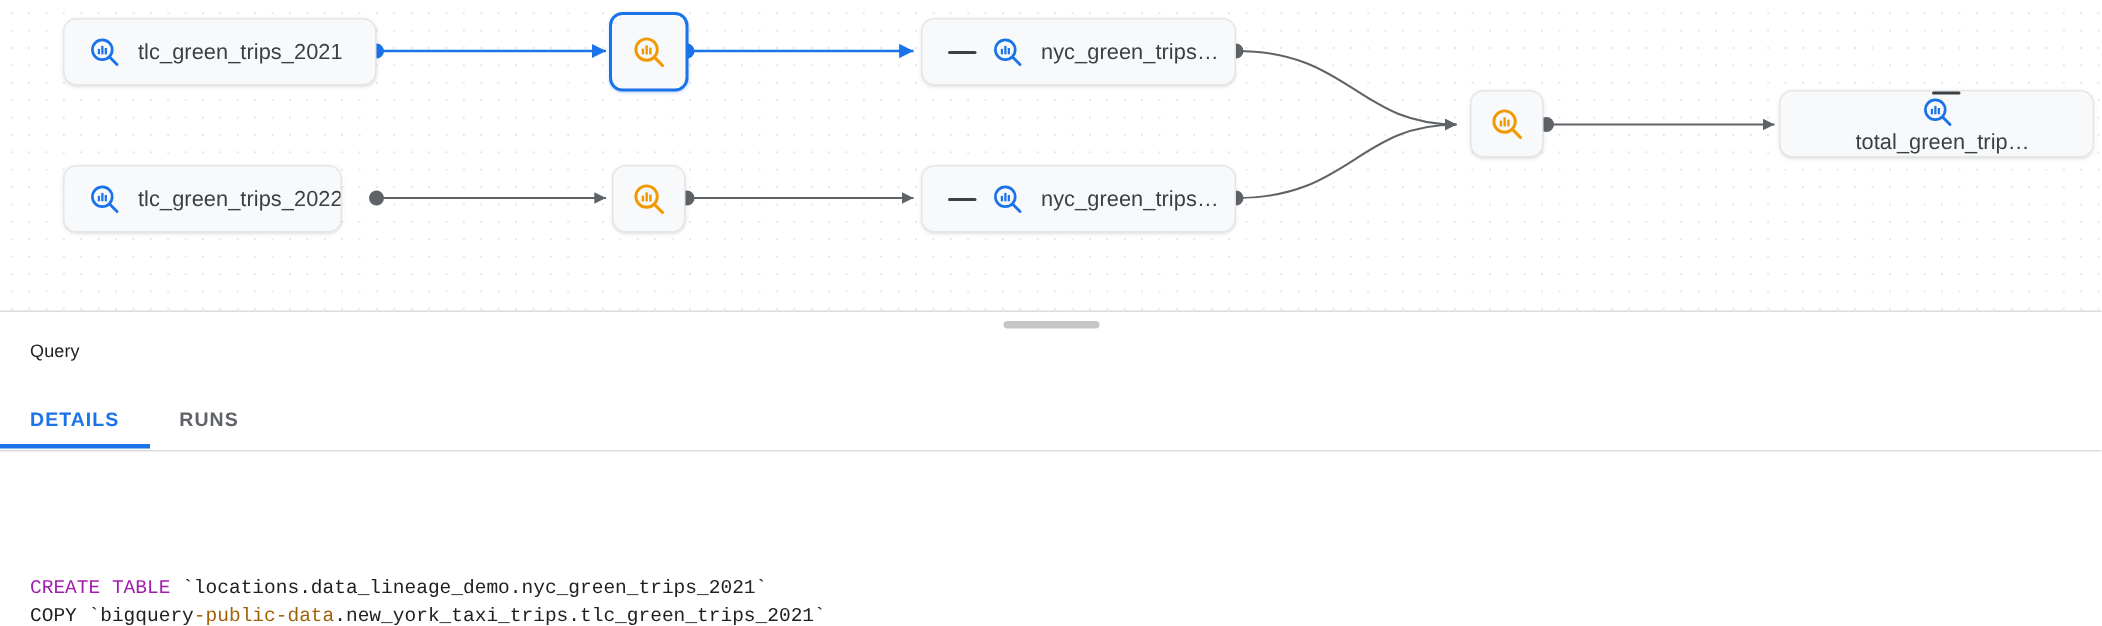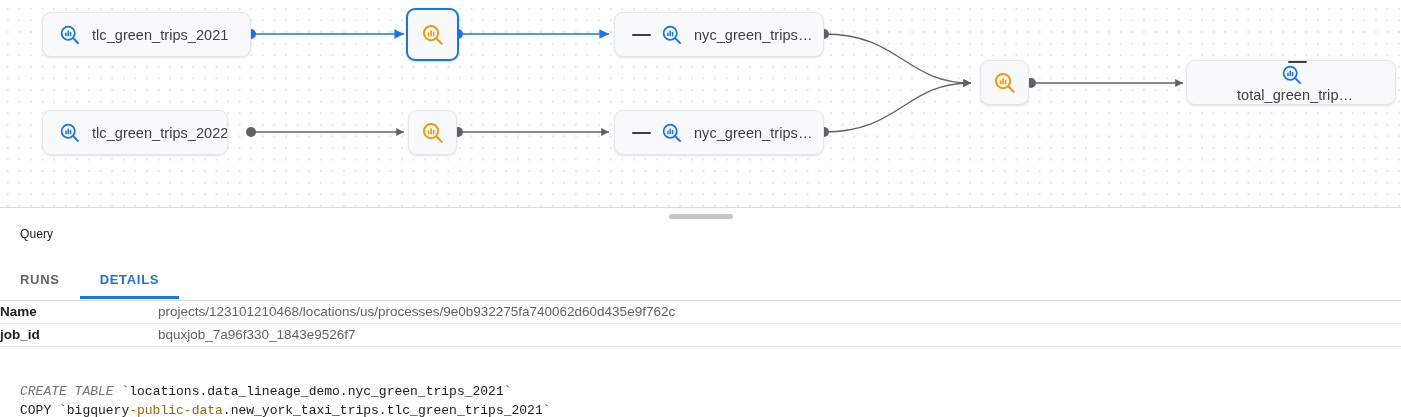--- a/index.html
+++ b/index.html
@@ -190,21 +190,21 @@
     top: 160px;
     width: 1401px;
     padding: 14px 20px 8px 20px;
     box-sizing: border-box;
     font-family: "Liberation Mono", "DejaVu Sans Mono", monospace;
     font-size: 13px;
     line-height: 19px;
     color: #202124;
     white-space: pre;
   }
-  .kw { color: #737373; font-style: italic; }
+  .kw { color: #a21caf; }
   .kw2 { color: #a16207; }
 </style>
 </head>
 <body>
 
 <div id="lineage-canvas">
 
   <svg id="edge-layer" viewBox="0 0 1401 207">
     <defs>
       <marker id="arrow-blue" markerWidth="7" markerHeight="7" refX="6" refY="3" orient="auto">
@@ -343,33 +343,21 @@
 
 </div>
 
 <div id="details-panel">
 
   <div id="drag-handle"></div>
 
   <div id="panel-title">Query</div>
 
   <div id="tabs">
+    <div class="tab active">DETAILS</div>
     <div class="tab">RUNS</div>
-    <div class="tab active">DETAILS</div>
-  </div>
-
-  <table id="kv-table">
-    <tbody>
-      <tr>
-        <td class="kv-key">Name</td>
-        <td class="kv-val">projects/123101210468/locations/us/processes/9e0b932275fa740062d60d435e9f762c</td>
-      </tr>
-      <tr>
-        <td class="kv-key">job_id</td>
-        <td class="kv-val">bquxjob_7a96f330_1843e9526f7</td>
-      </tr>
-    </tbody>
-  </table>
+  </div>
+
 
   <div id="sql-block"><span class="kw">CREATE TABLE</span><span> `locations.data_lineage_demo.nyc_green_trips_2021`</span>
 <span>COPY `bigquery</span><span class="kw2">-public-data</span><span>.new_york_taxi_trips.tlc_green_trips_2021`</span></div>
 
 </div>
 
 </body></html>

